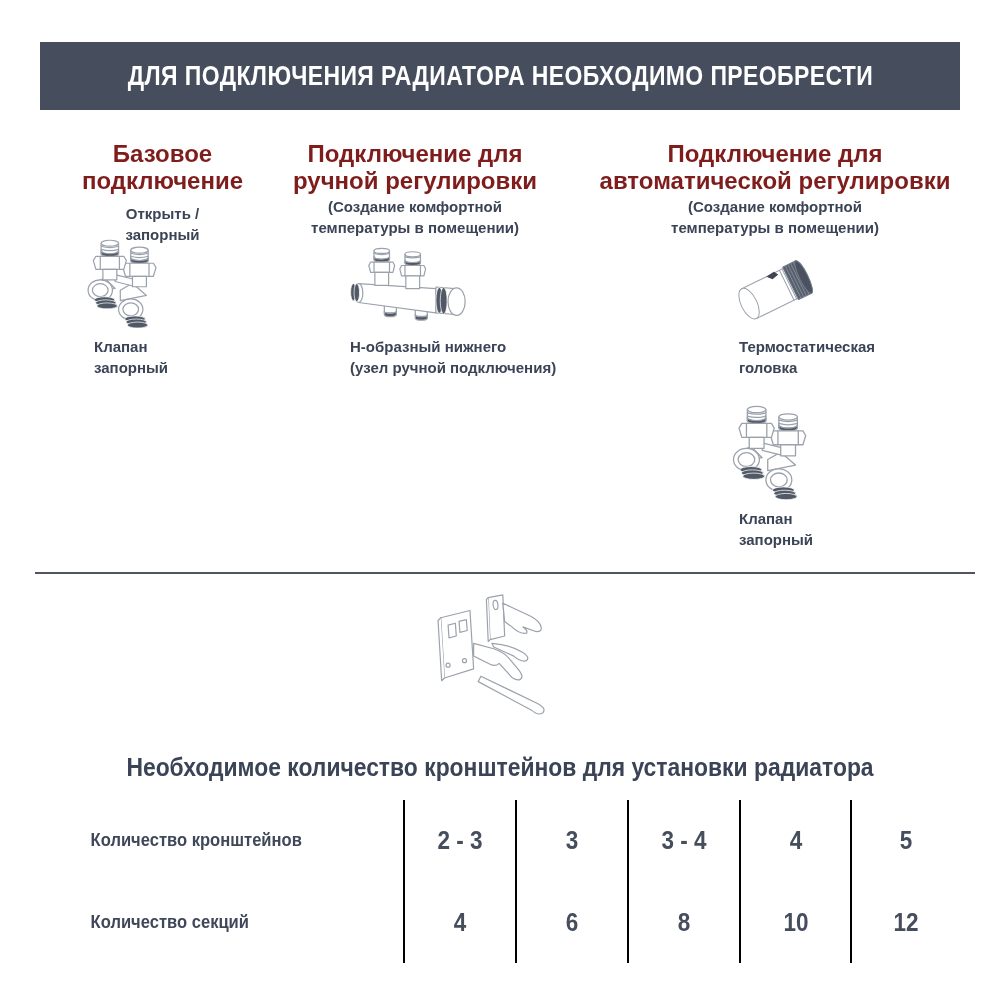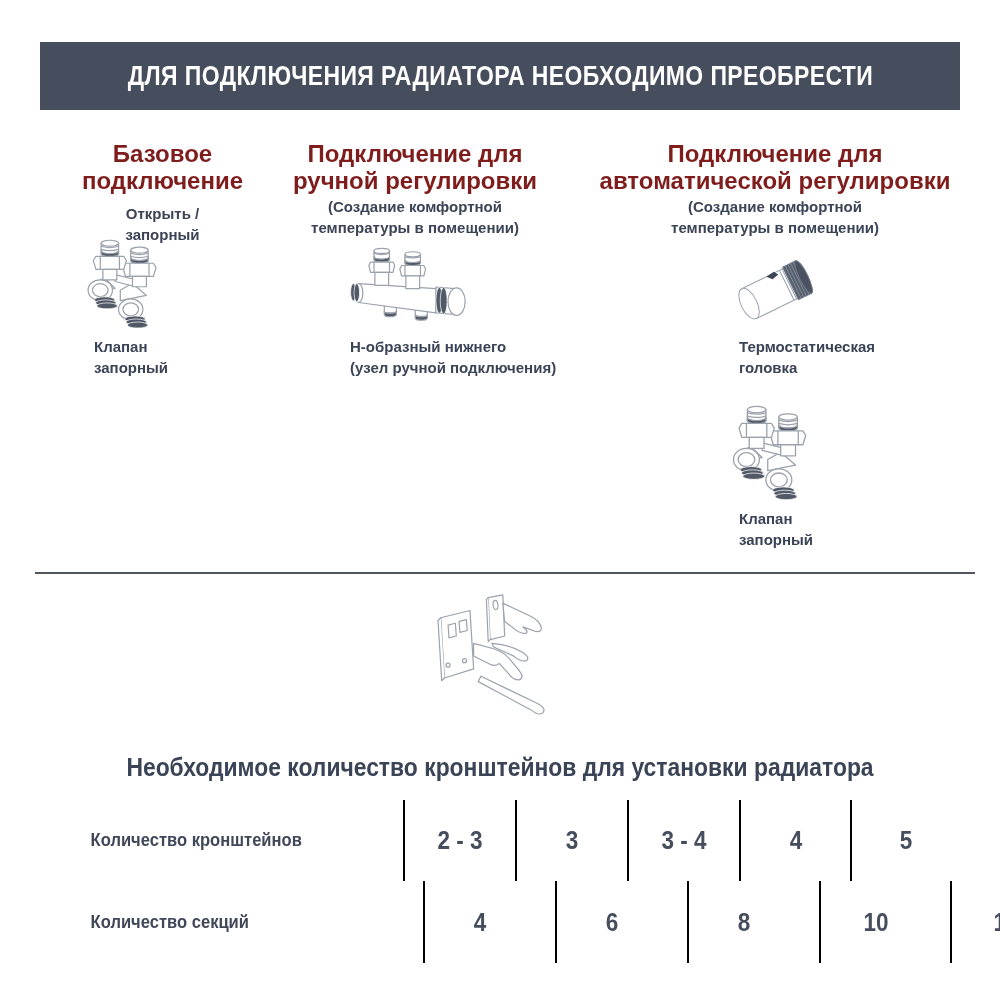--- a/index.html
+++ b/index.html
@@ -40,21 +40,21 @@
   .a5{left:428px;top:588px;width:146px;height:138px;}
   
   .divider{position:absolute;left:35px;top:572px;width:940px;height:2px;background:#51565d;}
   
   .section-title{
     position:absolute;left:0;top:752px;width:1000px;text-align:center;
     font-size:26px;font-weight:bold;color:#3b4356;transform:scaleX(.88);transform-origin:center;
   }
   .btable{position:absolute;left:40px;top:800px;width:920px;}
   .trow{display:grid;grid-template-columns:363px 112px 112px 112px 111px 110px;height:81px;}
-  .trow2{height:82px;gap:20px;}
+  .trow2{height:82px;}
   .tlabel{
     display:flex;align-items:center;padding-left:55px;font-size:18px;font-weight:bold;color:#3f4759;
     transform:scaleX(.92);transform-origin:left center;white-space:nowrap;
   }
   .tval{
     display:flex;align-items:center;justify-content:center;border-left:2px solid #000000;
     font-size:25px;font-weight:bold;color:#464e5e;box-sizing:border-box;
     white-space:nowrap;
   }
   .tval span{display:inline-block;transform:scaleX(.9);}

